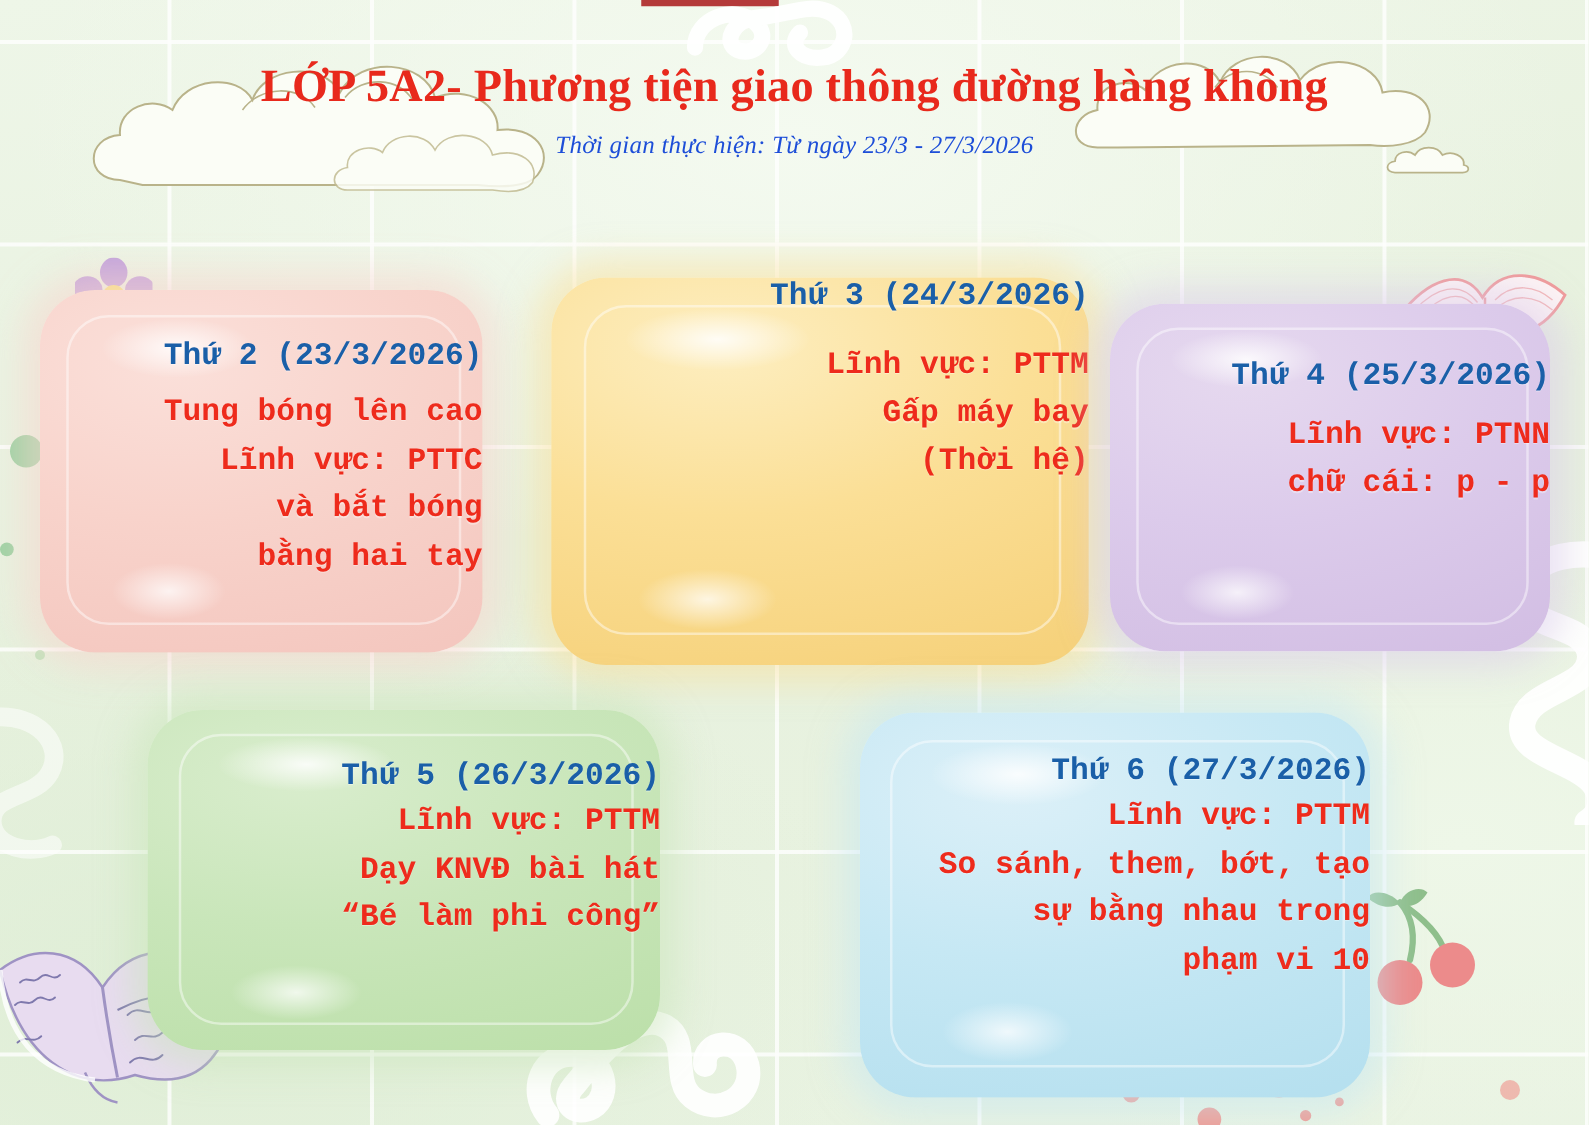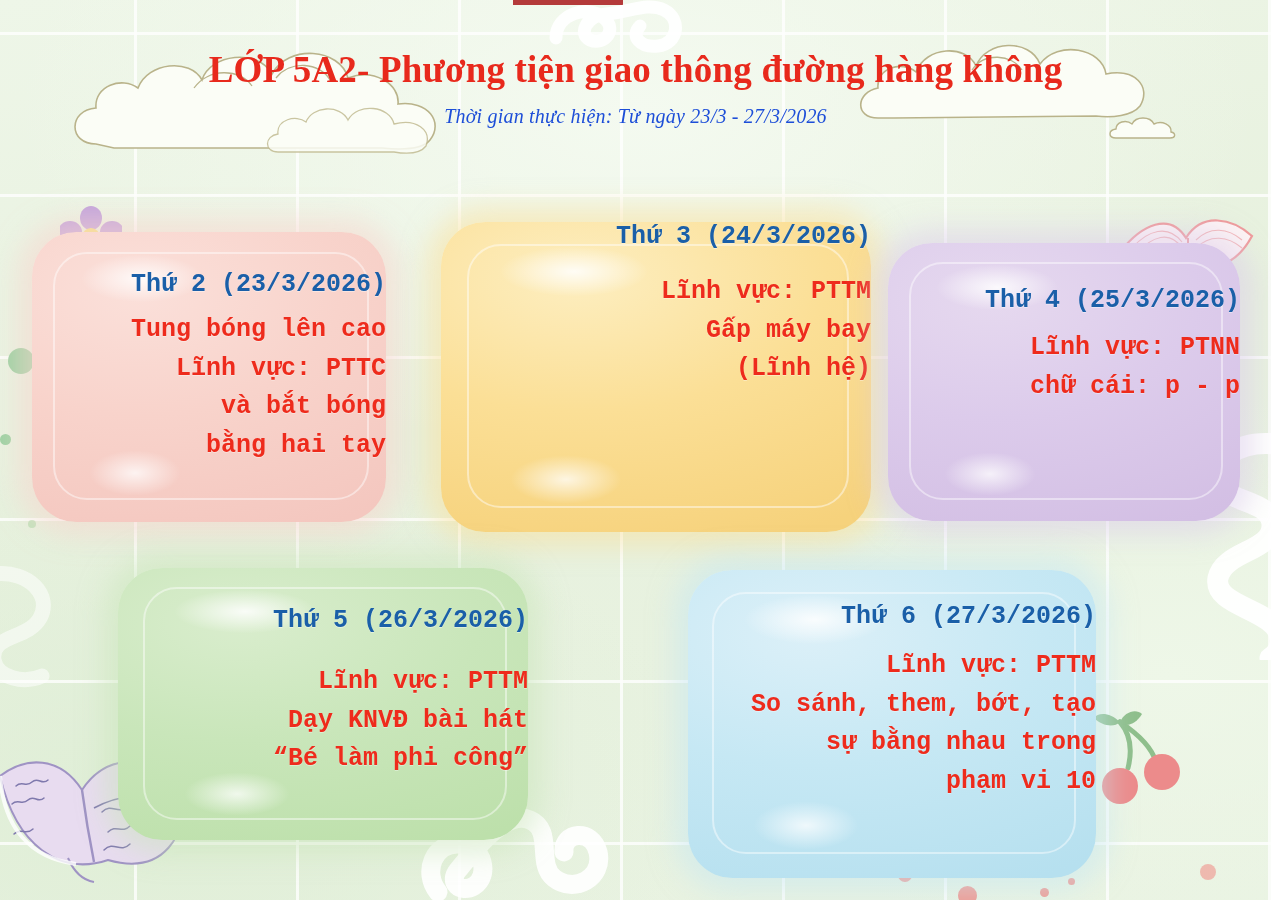--- a/index.html
+++ b/index.html
@@ -173,22 +173,22 @@
     padding-top:32px;
     background:
       radial-gradient(ellipse 120% 90% at 30% 20%, #dcf0f8 0%, #c6e8f4 48%, #b6e0ef 100%);
     box-shadow:0 0 26px 14px rgba(198,232,244,.5);
   }
   #card-1 .card-line, #card-2 .card-line, #card-3 .card-line,
   #card-4 .card-line, #card-5 .card-line { margin-top:4px; }
   #card-1 .card-day { margin-bottom:10px; }
   #card-2 .card-day { margin-bottom:20px; }
   #card-3 .card-day { margin-bottom:12px; }
-  #card-4 .card-day { margin-bottom:26px; }
-  #card-5 .card-day { margin-bottom:14px; }
+  #card-4 .card-day { margin-bottom:1px; }
+  #card-5 .card-day { margin-bottom:1px; }
 </style>
 </head>
 <body>
 
 <div id="poster">
 
   <div class="bg-wash"></div>
   <div class="bg-grid"></div>
   <div class="top-red-line"></div>
 
@@ -339,21 +339,21 @@
     <div class="card-line">Lĩnh vực: PTTC</div>
     <div class="card-line">và bắt bóng</div>
     <div class="card-line">bằng hai tay</div>
   </div>
 
   <div class="card" id="card-2">
     <div class="gloss"></div>
     <div class="card-day">Thứ 3 (24/3/2026)</div>
     <div class="card-line">Lĩnh vực: PTTM</div>
     <div class="card-line">Gấp máy bay</div>
-    <div class="card-line">(Lĩnh hệ)</div>
+    <div class="card-line">(Thời hệ)</div>
   </div>
 
   <div class="card" id="card-3">
     <div class="gloss"></div>
     <div class="card-day">Thứ 4 (25/3/2026)</div>
     <div class="card-line">Lĩnh vực: PTNN</div>
     <div class="card-line">chữ cái: p - p</div>
   </div>
 
   <div class="card" id="card-4">

